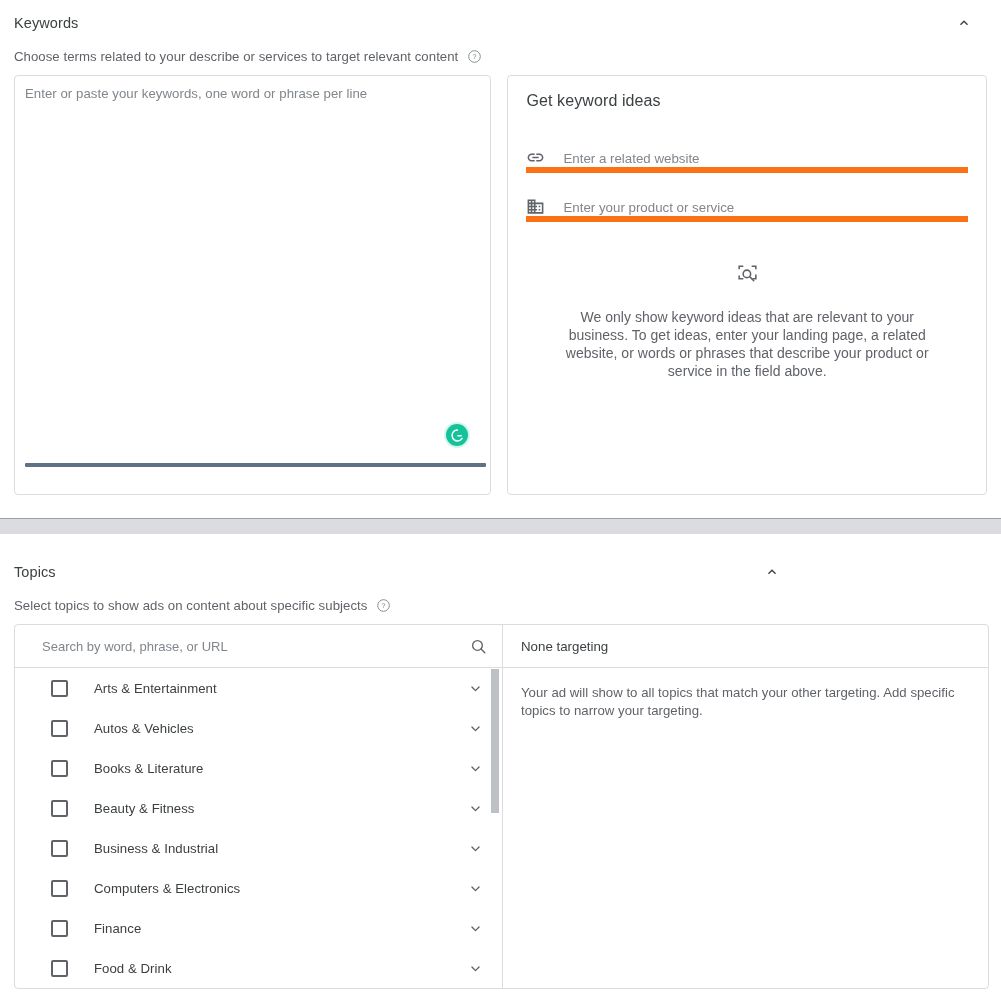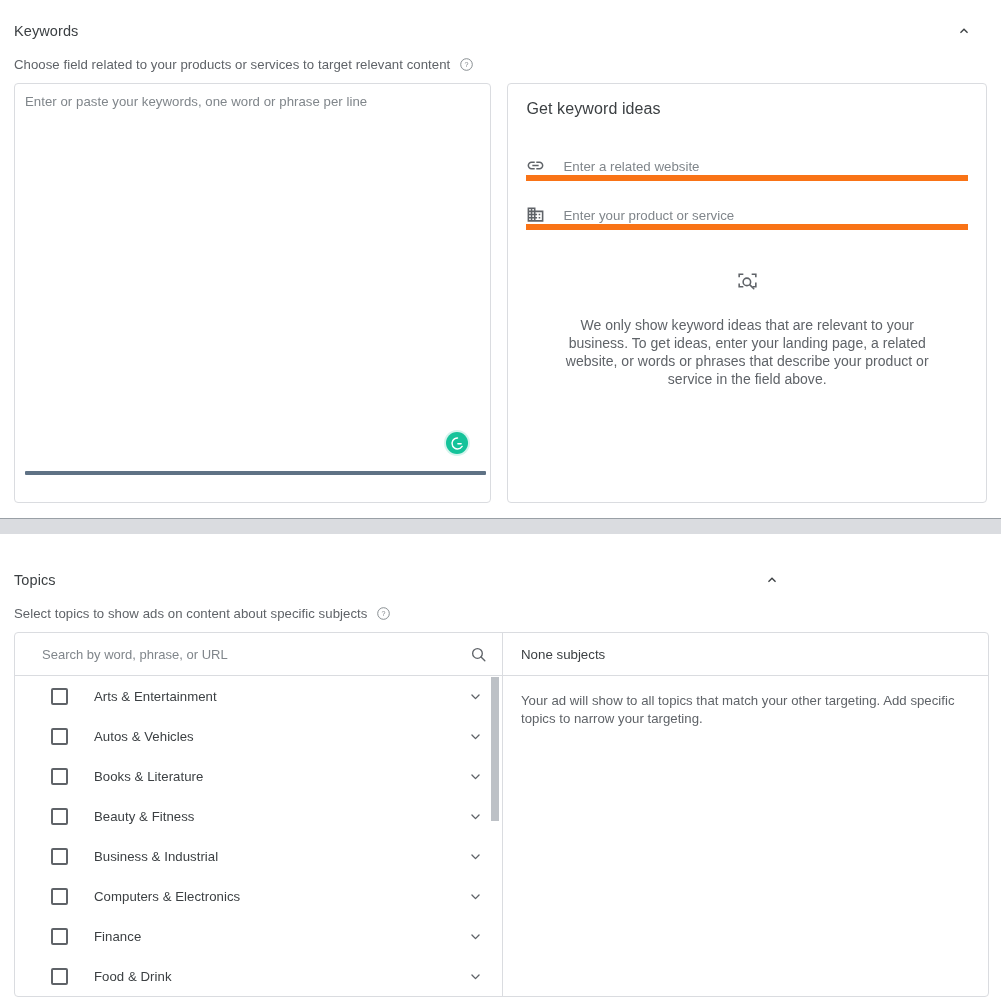--- a/index.html
+++ b/index.html
@@ -21,21 +21,21 @@
     position: relative;
     background: #ffffff;
     padding: 0 14px;
     box-sizing: border-box;
   }
   .section-header {
     display: flex;
     align-items: center;
     justify-content: space-between;
     height: 30px;
-    padding-top: 16px;
+    padding-top: 8px;
   }
   .section-title {
     font-size: 14.5px;
     color: #3c4043;
     letter-spacing: 0.1px;
   }
   .collapse-btn {
     width: 28px;
     height: 28px;
     display: flex;
@@ -283,21 +283,21 @@
   <div class="section-header">
     <div class="section-title">Keywords</div>
     <div class="collapse-btn">
       <svg width="16" height="16" viewBox="0 0 24 24">
         <path d="M7.4 15.4 12 10.8l4.6 4.6 1.4-1.4-6-6-6 6z" fill="#3c4043"></path>
       </svg>
     </div>
   </div>
 
   <div class="section-subtitle">
-    <span>Choose field related to your products or services to target relevant content</span>
+    <span>Choose terms related to your describe or services to target relevant content</span>
     <span class="help-icon">
       <svg width="15" height="15" viewBox="0 0 24 24">
         <circle cx="12" cy="12" r="9.3" fill="none" stroke="#80868b" stroke-width="1.5"></circle>
         <text x="12" y="16.4" font-size="11.5" fill="#80868b" text-anchor="middle" font-family="Liberation Sans, sans-serif">?</text>
       </svg>
     </span>
   </div>
 
   <div class="kw-row">
 
@@ -462,18 +462,18 @@
             </span>
           </div>
         </div>
 
       <div class="tp-scrollbar">
         <div class="tp-thumb"></div>
       </div>
     </div>
 
     <div class="tp-right">
-      <div class="tp-right-head">None subjects</div>
+      <div class="tp-right-head">None targeting</div>
       <div class="tp-right-body">Your ad will show to all topics that match your other targeting. Add specific topics to narrow your targeting.</div>
     </div>
 
   </div>
 </div>
 
 </body></html>

